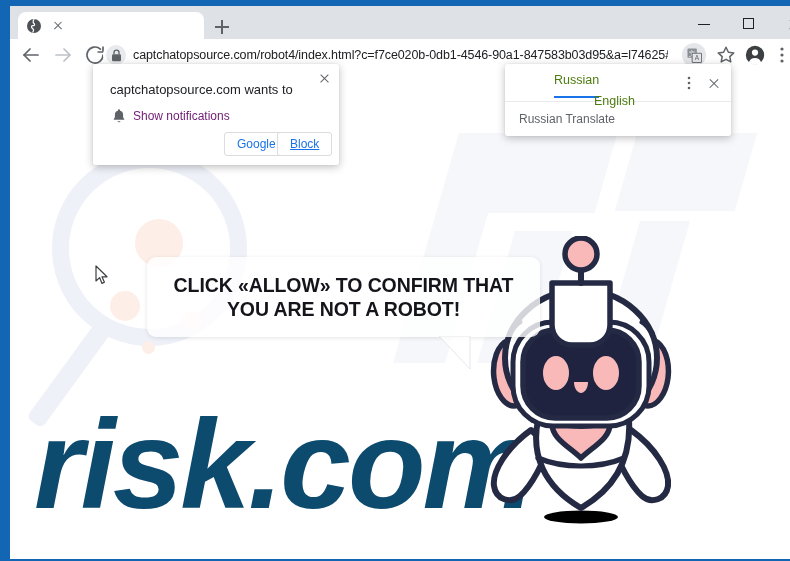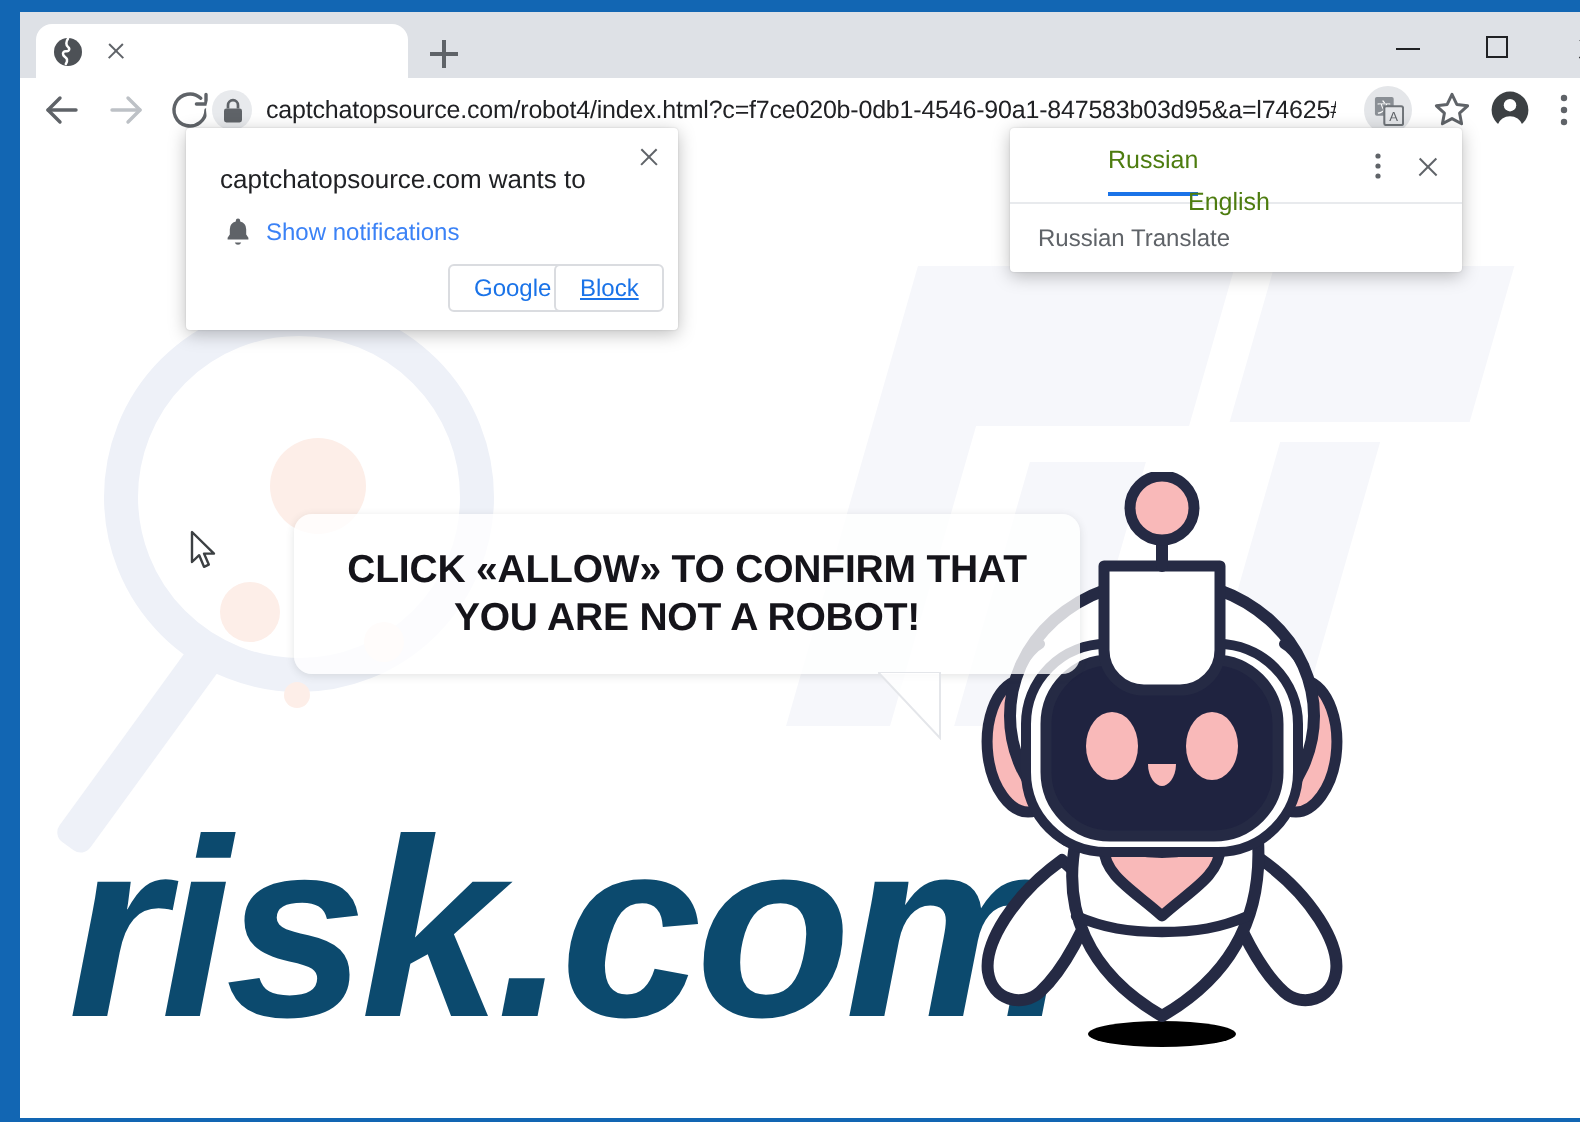--- a/index.html
+++ b/index.html
@@ -303,21 +303,21 @@
   }
   .notif-bell {
     position: absolute;
     left: 18px; top: 44px;
     width: 16px; height: 16px;
   }
   .notif-opt {
     position: absolute;
     left: 40px; top: 45px;
     font-size: 12px;
-    color: #3b82f6;
+    color: #701a75;
   }
   .notif-btn {
     position: absolute;
     top: 68px;
     height: 24px;
     border: 1px solid #dadce0;
     border-radius: 3px;
     background: #ffffff;
     font-family: "Liberation Sans", sans-serif;
     font-size: 12px;

